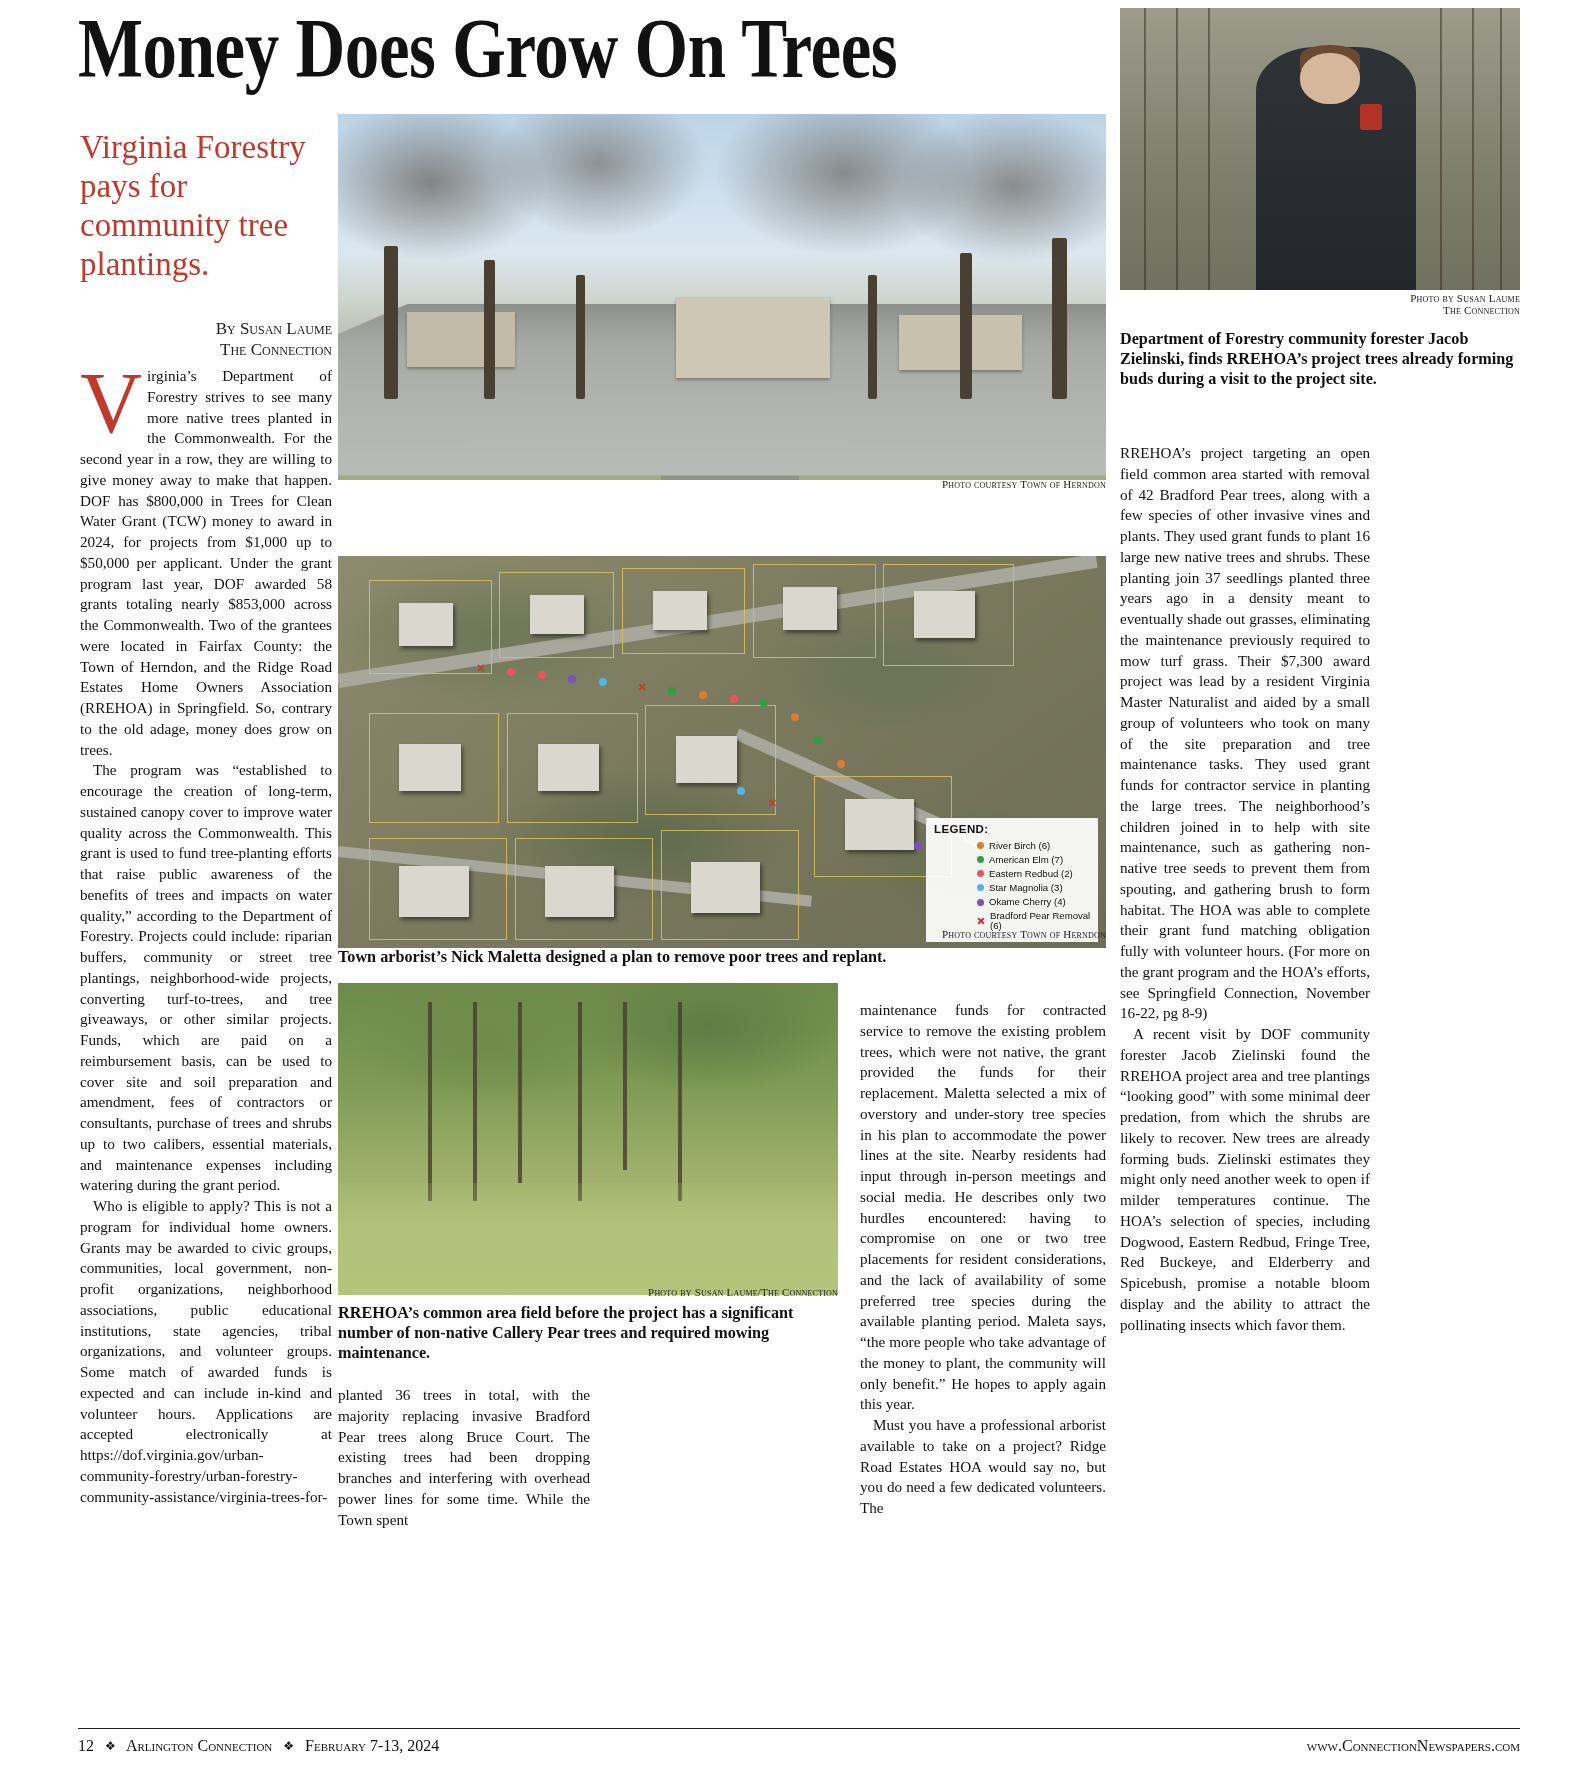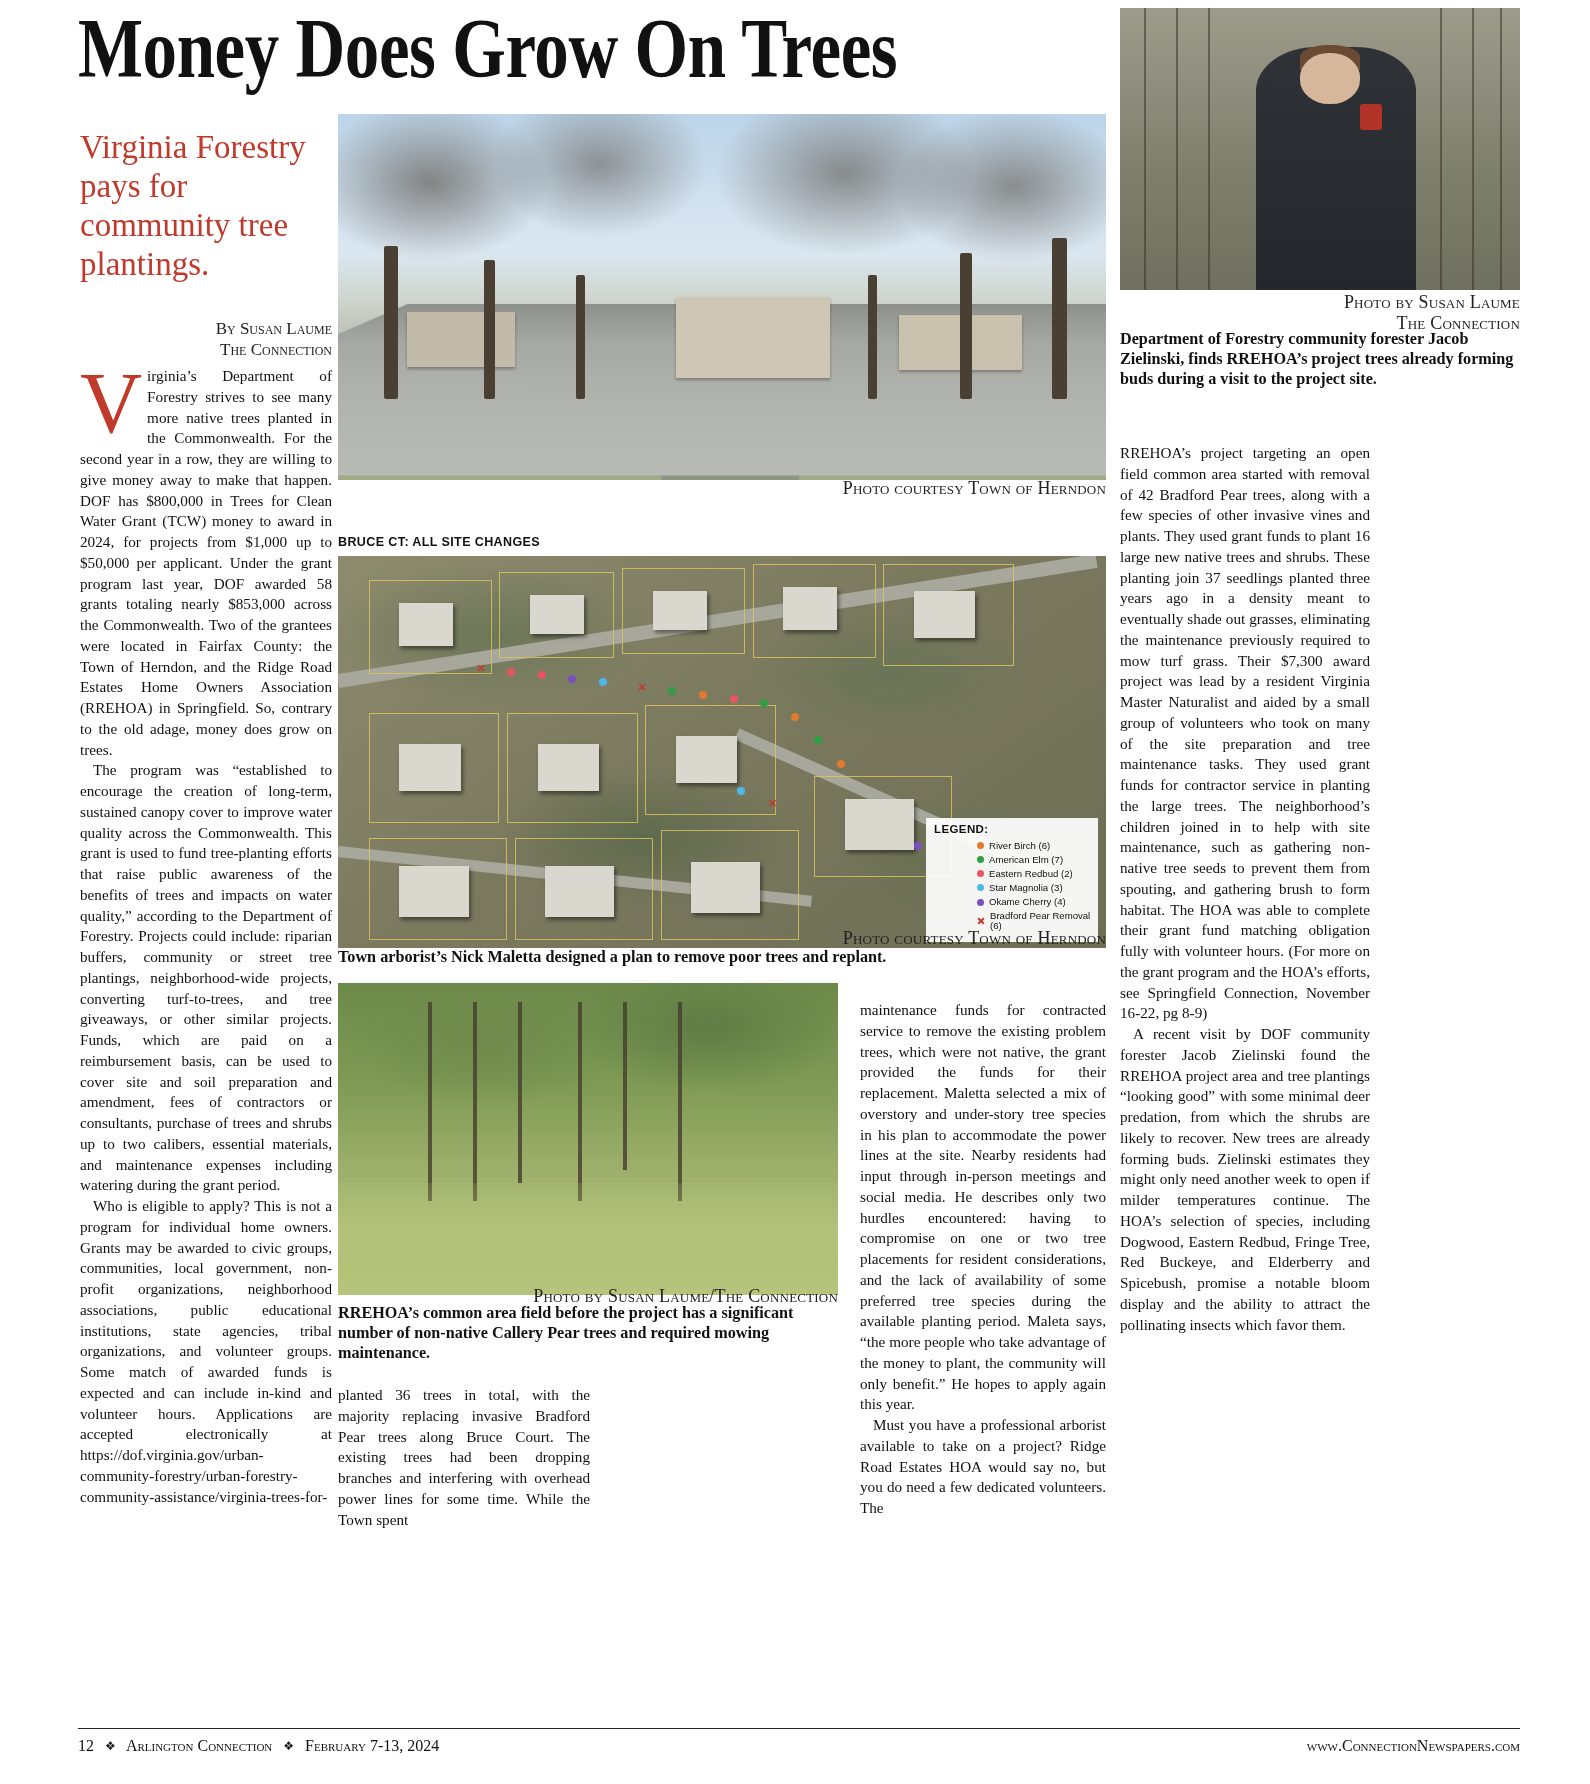--- a/index.html
+++ b/index.html
@@ -225,21 +225,21 @@
   .field-grass {
     position:absolute; left:0; bottom:0; width:100%; height:36%;
     background:linear-gradient(rgba(170,190,110,.2), rgba(190,205,130,.75));
   }
 
   
   .credit {
     position:absolute;
     font-family:"Liberation Serif", serif;
     font-variant:small-caps;
-    font-size:18px;
+    font-size:11px;
     letter-spacing:.2px;
     color:#222;
     text-align:right;
   }
   .caption {
     position:absolute;
     font-family:"Liberation Serif", serif;
     font-weight:700;
     font-size:16.2px;
     line-height:1.22;
@@ -309,23 +309,20 @@
     <div class="street-tree" style="left:19%; width:11px; height:38%;"></div>
     <div class="street-tree" style="left:31%; width:9px;  height:34%;"></div>
     <div class="street-tree" style="left:69%; width:9px;  height:34%;"></div>
     <div class="street-tree" style="left:81%; width:12px; height:40%;"></div>
     <div class="street-tree" style="left:93%; width:15px; height:44%;"></div>
     <div class="street-canopy"></div>
   </div>
 
   <div class="credit" id="credit-street">Photo courtesy Town of Herndon</div>
 
-  <div class="map-title-bar">
-    <span class="map-label" style="position:static; display:inline-block; margin-top:3px;">BRUCE CT: ALL SITE CHANGES</span>
-  </div>
 
   <div class="photo" id="photo-map">
     <div class="map-bg"></div>
 
     <div class="map-road" style="left:0; top:30%; width:100%; height:14px; transform:rotate(-9deg); transform-origin:left center;"></div>
     <div class="map-road" style="left:52%; top:44%; width:46%; height:12px; transform:rotate(24deg); transform-origin:left center;"></div>
     <div class="map-road" style="left:0; top:74%; width:62%; height:11px; transform:rotate(6deg); transform-origin:left center;"></div>
 
     <div class="map-parcel" style="left:4%;  top:6%;  width:16%; height:24%;"></div>
     <div class="map-parcel" style="left:21%; top:4%;  width:15%; height:22%;"></div>

